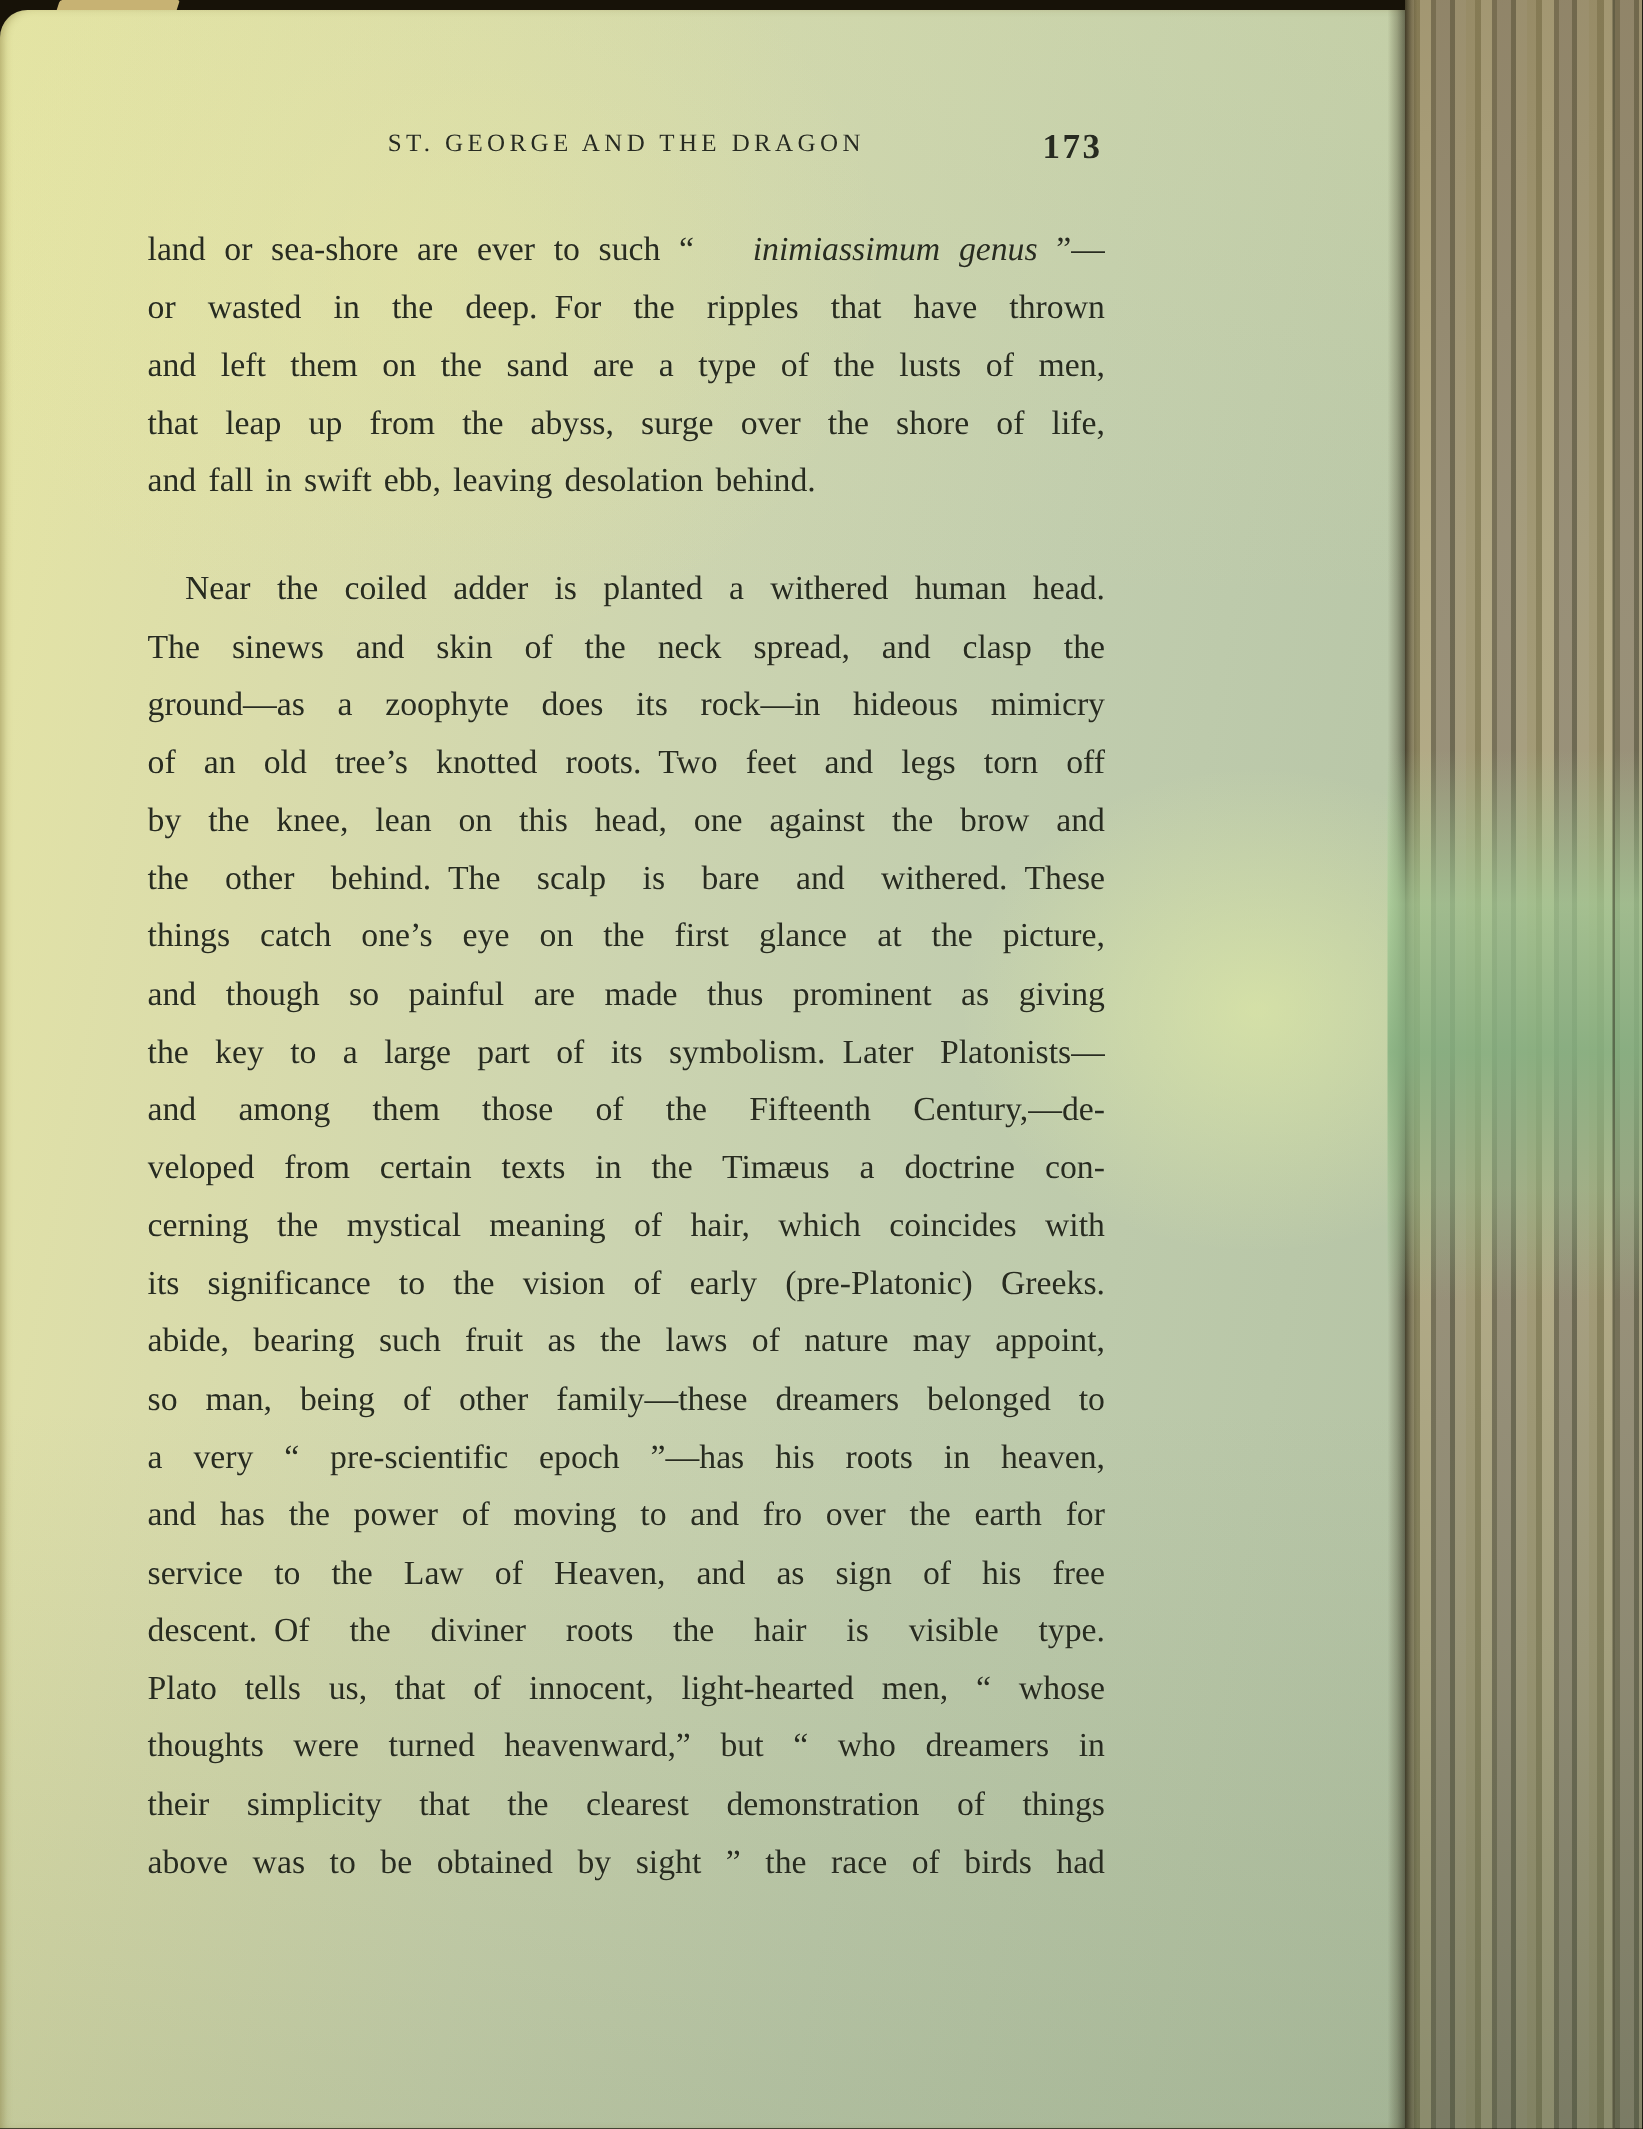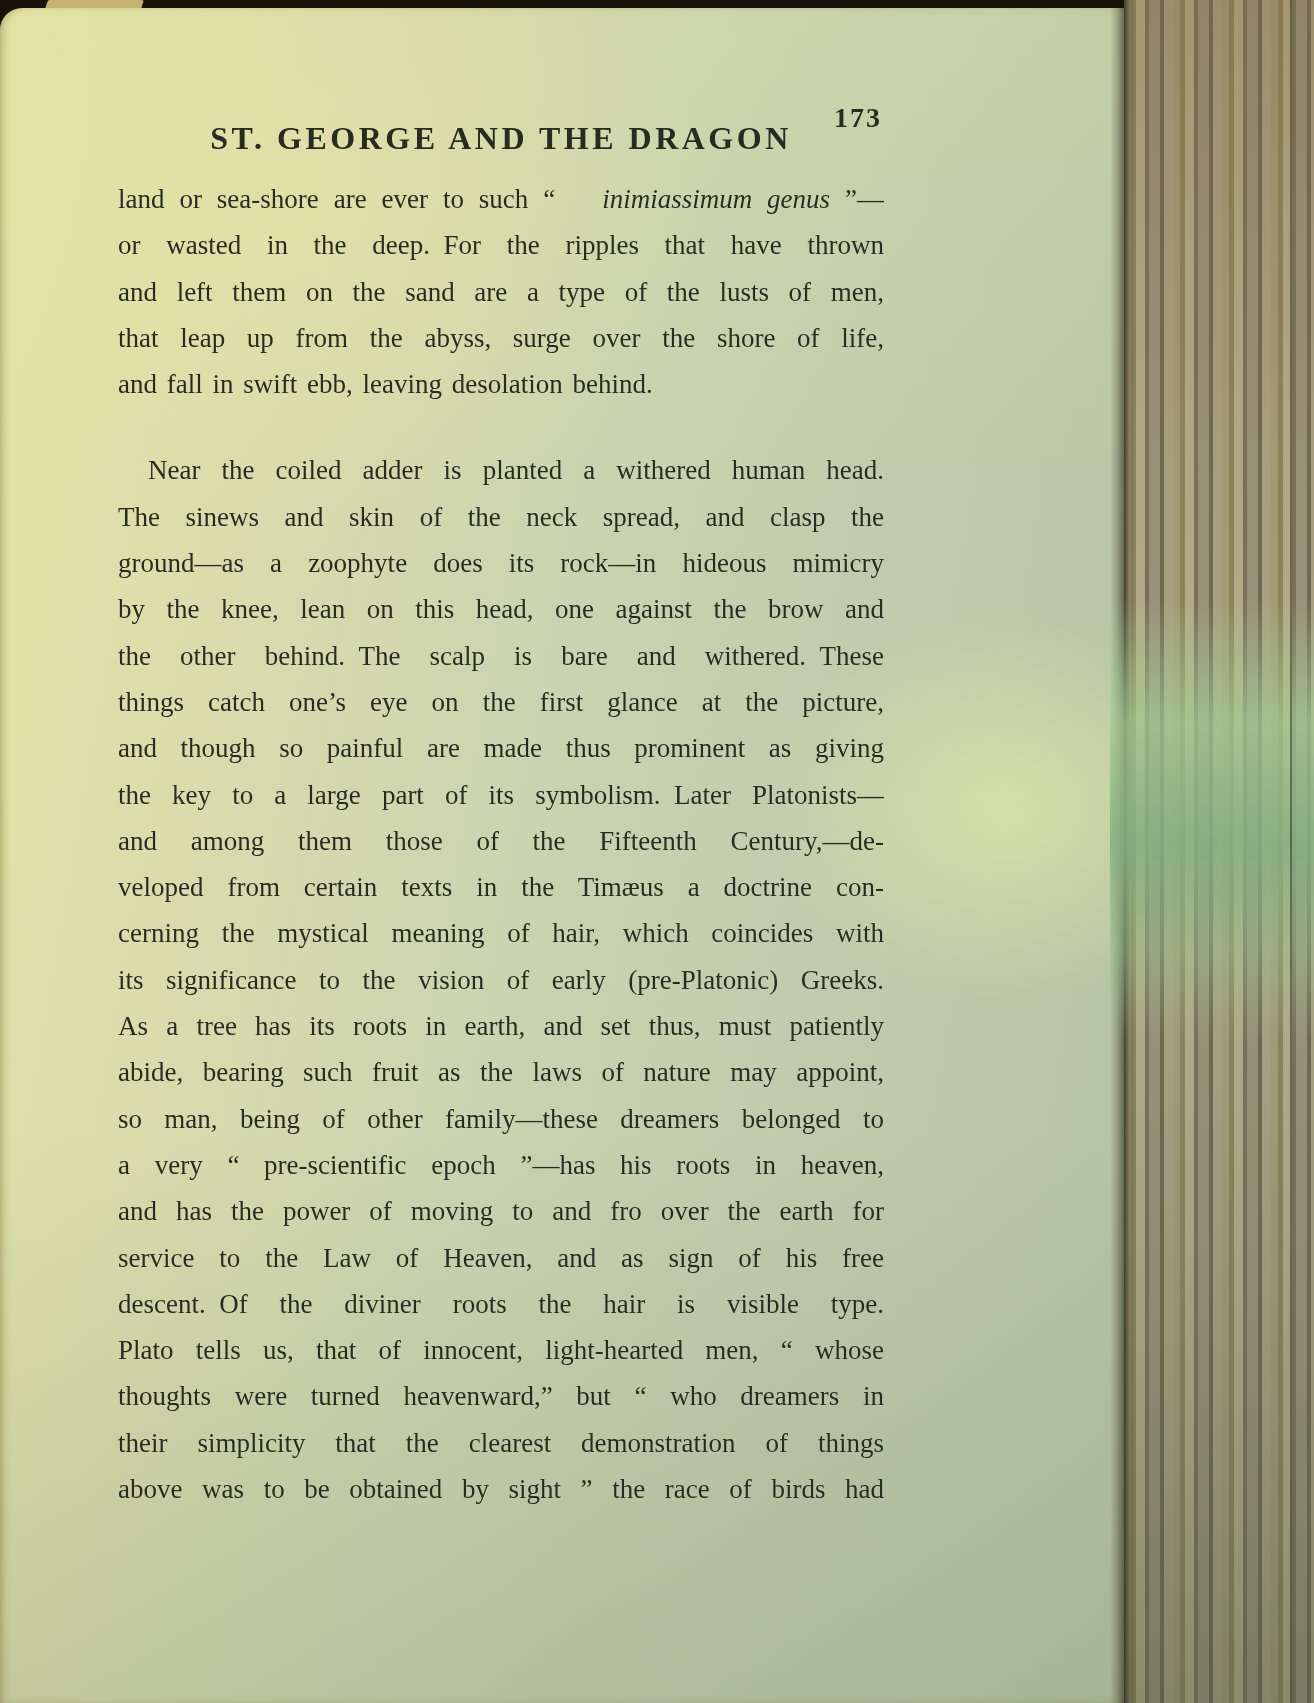--- a/index.html
+++ b/index.html
@@ -59,22 +59,22 @@
   }
   
   .outer-edge {
     position:absolute; right:0; top:0; width:22px; height:100%;
     border-left:2px solid rgba(38,38,24,0.5);
     background:linear-gradient(180deg, #eef4e6 0%, #dcе8d4 10%, #dbe7d3 12%, #c3d5bc 45%, #afc5a9 75%, #a4bc9f 100%);
   }
   
   .header { position:absolute; left:118px; top:96px; width:766px; height:42px; }
   .running-title {
-    position:absolute; left:0; right:0; top:16px; text-align:center;
-    font-size:32px; font-weight:bold; letter-spacing:3.5px;
+    position:absolute; left:0; right:0; top:0; text-align:center;
+    font-size:20px; font-weight:normal; letter-spacing:3.5px;
     color:#272b20; text-shadow:0 0 1px rgba(250,250,230,0.45);
   }
   .folio {
     position:absolute; right:2px; top:-2px;
     font-size:28px; font-weight:bold; letter-spacing:2px;
     color:#272b20; text-shadow:0 0 1px rgba(250,250,230,0.45);text-align:right;
   }
   
   .text-block { position:absolute; left:118px; top:168px; width:766px; }
   .line {
@@ -101,30 +101,30 @@
 
     <div class="text-block" id="text-block">
         <div class="line"><span>land or sea-shore are ever to such “ </span><span class="it">inimiassimum genus</span><span> ”—</span></div>
         <div class="line"><span>or wasted in the deep. For the ripples that have thrown</span></div>
         <div class="line"><span>and left them on the sand are a type of the lusts of men,</span></div>
         <div class="line"><span>that leap up from the abyss, surge over the shore of life,</span></div>
         <div class="line no-just"><span>and fall in swift ebb, leaving desolation behind.</span></div>
         <div class="line indent"><span>Near the coiled adder is planted a withered human head.</span></div>
         <div class="line"><span>The sinews and skin of the neck spread, and clasp the</span></div>
         <div class="line"><span>ground—as a zoophyte does its rock—in hideous mimicry</span></div>
+        <div class="line"><span>of an old tree’s knotted roots. Two feet and legs torn off</span></div>
         <div class="line"><span>by the knee, lean on this head, one against the brow and</span></div>
         <div class="line"><span>the other behind. The scalp is bare and withered. These</span></div>
         <div class="line"><span>things catch one’s eye on the first glance at the picture,</span></div>
         <div class="line"><span>and though so painful are made thus prominent as giving</span></div>
         <div class="line"><span>the key to a large part of its symbolism. Later Platonists—</span></div>
         <div class="line"><span>and among them those of the Fifteenth Century,—de-</span></div>
         <div class="line"><span>veloped from certain texts in the Timæus a doctrine con-</span></div>
         <div class="line"><span>cerning the mystical meaning of hair, which coincides with</span></div>
         <div class="line"><span>its significance to the vision of early (pre-Platonic) Greeks.</span></div>
-        <div class="line"><span>As a tree has its roots in earth, and set thus, must patiently</span></div>
         <div class="line"><span>abide, bearing such fruit as the laws of nature may appoint,</span></div>
         <div class="line"><span>so man, being of other family—these dreamers belonged to</span></div>
         <div class="line"><span>a very “ pre-scientific epoch ”—has his roots in heaven,</span></div>
         <div class="line"><span>and has the power of moving to and fro over the earth for</span></div>
         <div class="line"><span>service to the Law of Heaven, and as sign of his free</span></div>
         <div class="line"><span>descent. Of the diviner roots the hair is visible type.</span></div>
         <div class="line"><span>Plato tells us, that of innocent, light-hearted men, “ whose</span></div>
         <div class="line"><span>thoughts were turned heavenward,” but “ who dreamers in</span></div>
         <div class="line"><span>their simplicity that the clearest demonstration of things</span></div>
         <div class="line"><span>above was to be obtained by sight ” the race of birds had</span></div>

